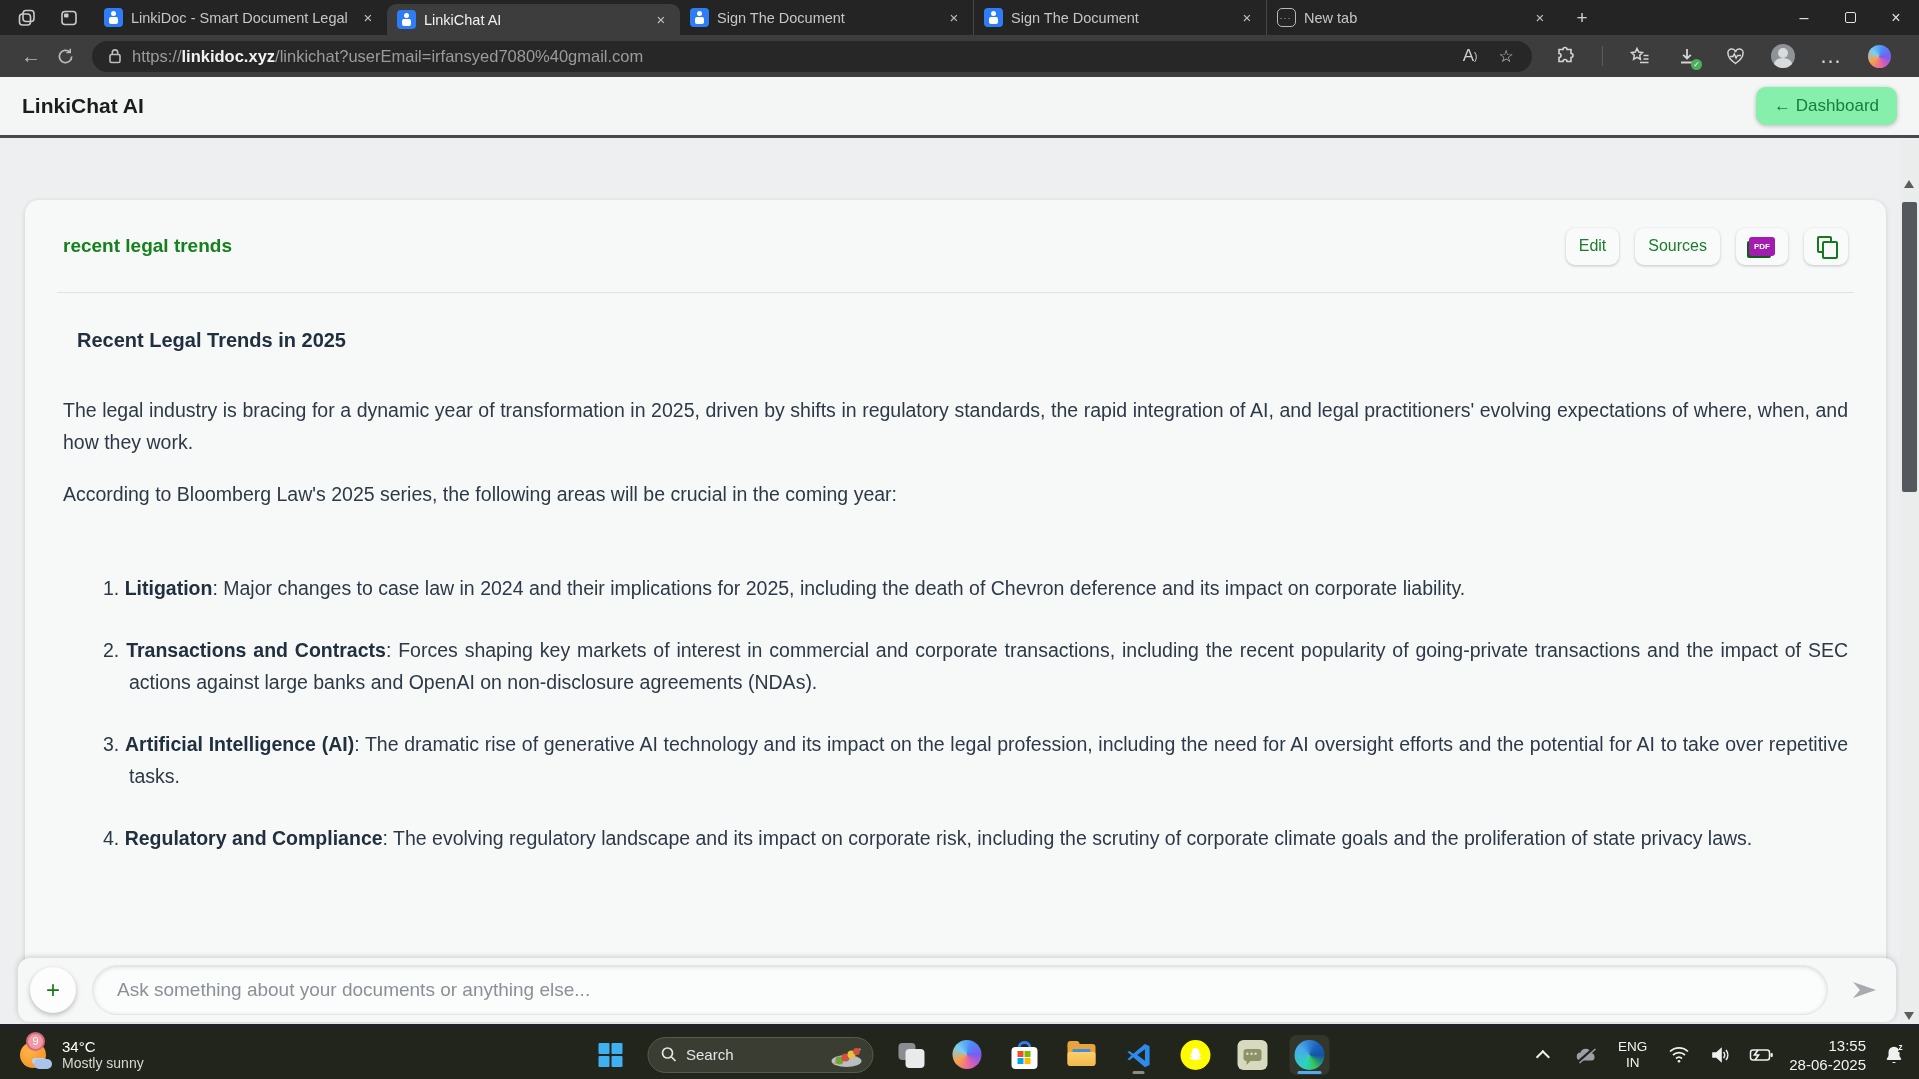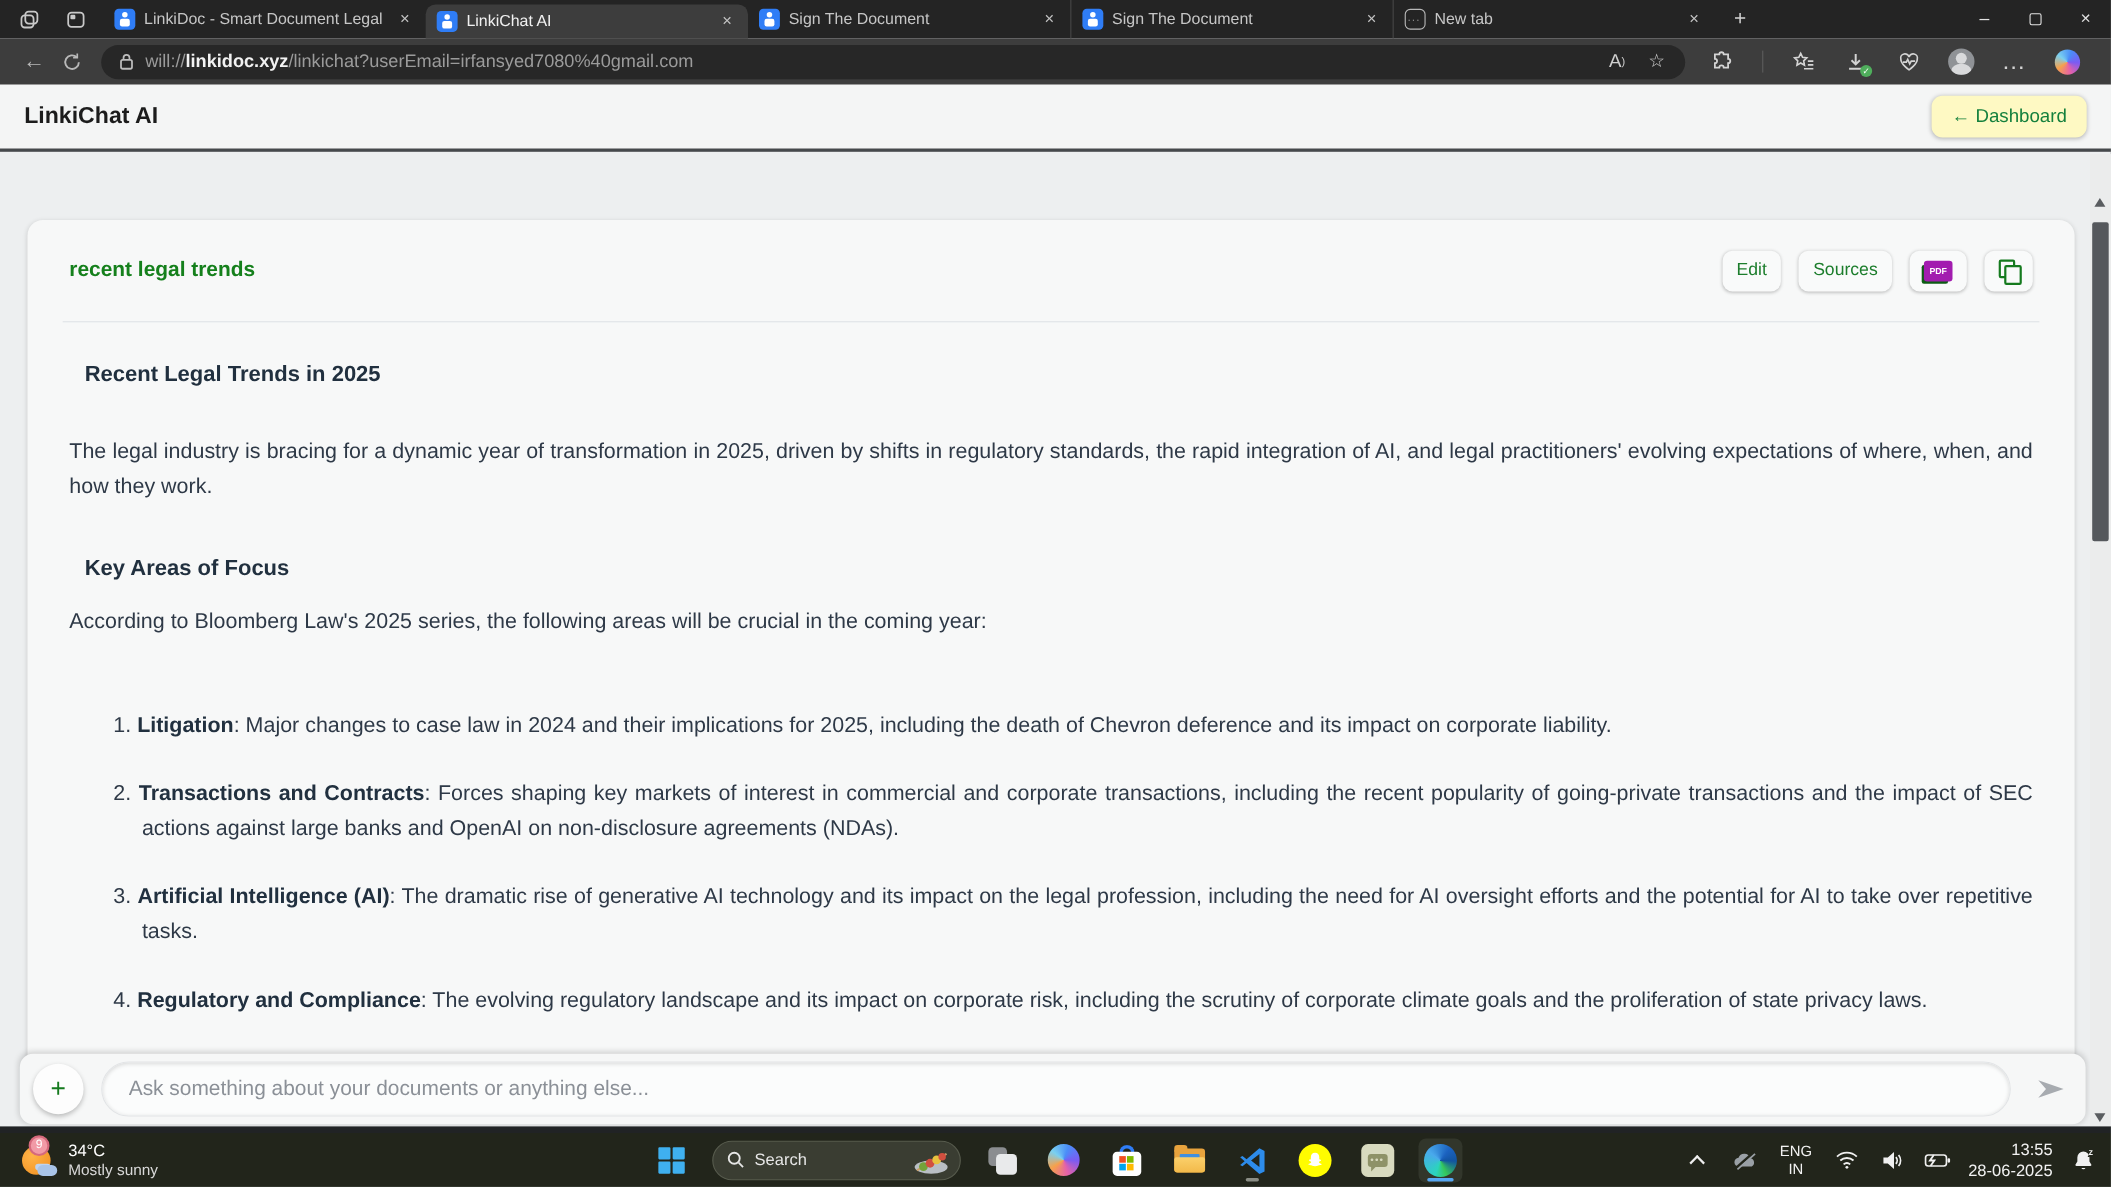--- a/index.html
+++ b/index.html
@@ -41,21 +41,21 @@
   .vdiv { width:1px; height:20px; background:#5c5c5c; }
   .dl-check { position:absolute; right:-3px; bottom:-2px; width:11px; height:11px; border-radius:50%; background:#4fae5c; color:#fff; font-size:8px; display:flex; align-items:center; justify-content:center; }
   .avatar { width:24px; height:24px; border-radius:50%; background:#8f9296; position:relative; overflow:hidden; }
   .avatar::before { content:""; position:absolute; left:7px; top:4px; width:10px; height:10px; border-radius:50%; background:#d9dadc; }
   .avatar::after { content:""; position:absolute; left:3px; top:14px; width:18px; height:12px; border-radius:50%; background:#d9dadc; }
   .copilot { width:23px; height:23px; border-radius:50%; background:conic-gradient(from 20deg,#4a8df8,#7b5bf2,#e561a8,#f6a14b,#7ad0f0,#4a8df8); }
 
   
   .pageheader { position:absolute; top:77px; left:0; width:1919px; height:61px; background:#f4f5f5; display:flex; align-items:center; justify-content:space-between; padding:0 22px; border-bottom:3px solid #46494c; }
   .page-title { font-size:21px; font-weight:700; color:#1c1c1c; }
-  .dash-btn { background:#fef9c3; border-radius:10px; box-shadow:0 1px 4px rgba(0,0,0,.25); padding:9px 18px; color:#15803d; font-size:17px; }
+  .dash-btn { background:#86efac; border-radius:10px; box-shadow:0 1px 4px rgba(0,0,0,.25); padding:9px 18px; color:#15803d; font-size:17px; }
 
   
   .pagebody { position:absolute; top:140px; left:0; width:1919px; height:884px; background:#edeff0; }
   .card { position:absolute; left:25px; top:60px; width:1861px; height:810px; background:#f7f8f8; border-radius:14px; box-shadow:0 1px 5px rgba(0,0,0,.14); padding:0 38px; }
   .card-head { height:92px; display:flex; align-items:center; justify-content:space-between; }
   .card-title { color:#15801c; font-size:19px; font-weight:700; }
   .card-actions { display:flex; align-items:center; gap:16px; }
   .act-btn { background:#f9fafa; border-radius:9px; box-shadow:0 1px 3px rgba(0,0,0,.22); padding:8px 13px; color:#1c7d2c; font-size:16px; display:flex; align-items:center; justify-content:center; min-width:40px; height:37px; }
   .pdf-badge { width:26px; height:19px; background:#a21caf; border-radius:3px; color:#fff; font-size:8px; font-weight:700; display:flex; align-items:center; justify-content:center; box-shadow:-3px 3px 0 -1px #0e5c15; }
   .copy-glyph { position:relative; width:18px; height:20px; }
@@ -199,21 +199,21 @@
           <path d="M15 1.8v4h-4" stroke-width="1.6"></path>
       </svg>
     </div>
     <div class="url-pill">
       <span class="lock-wrap">
         <svg width="14" height="16" viewBox="0 0 14 16" fill="none" stroke="currentColor" stroke-width="1.6">
           <rect x="2" y="6.5" width="10" height="8" rx="1.6"></rect>
             <path d="M4.3 6.5V4.6a2.7 2.7 0 0 1 5.4 0v1.9"></path>
         </svg>
       </span>
-      <span class="url-text"><span>will://</span><b>linkidoc.xyz</b><span>/linkichat?userEmail=irfansyed7080%40gmail.com</span></span>
+      <span class="url-text"><span>https://</span><b>linkidoc.xyz</b><span>/linkichat?userEmail=irfansyed7080%40gmail.com</span></span>
       <span class="pill-icon">
           <span>A</span>
           <span class="sup">)</span>
         </span>
       <span class="pill-icon">☆</span>
     </div>
     <div class="bar-icons">
       <span class="bar-icon">
         <svg width="20" height="20" viewBox="0 0 20 20" fill="none" stroke="currentColor" stroke-width="1.6">
           <path d="M7 3.5a2 2 0 1 1 4 0h4v4a2 2 0 1 1 0 4v4h-4a2 2 0 1 0-4 0H3v-4a2 2 0 1 0 0-4v-4z"></path>
@@ -266,21 +266,20 @@
             </div>
           <div class="act-btn">
               <span class="copy-glyph"></span>
             </div>
         </div>
       </div>
       <hr class="card-div">
 
       <div class="c-h3">Recent Legal Trends in 2025</div>
       <div class="c-p">The legal industry is bracing for a dynamic year of transformation in 2025, driven by shifts in regulatory standards, the rapid integration of AI, and legal practitioners' evolving expectations of where, when, and how they work.</div>
-      <div class="c-h3 second">Key Areas of Focus</div>
       <div class="c-p second">According to Bloomberg Law's 2025 series, the following areas will be crucial in the coming year:</div>
 
       <div class="c-list">
         <div class="c-li"><span>1.</span> <b>Litigation</b><span>: Major changes to case law in 2024 and their implications for 2025, including the death of Chevron deference and its impact on corporate liability.</span></div>
         <div class="c-li"><span>2.</span> <b>Transactions and Contracts</b><span>: Forces shaping key markets of interest in commercial and corporate transactions, including the recent popularity of going-private transactions and the impact of SEC actions against large banks and OpenAI on non-disclosure agreements (NDAs).</span></div>
         <div class="c-li"><span>3.</span> <b>Artificial Intelligence (AI)</b><span>: The dramatic rise of generative AI technology and its impact on the legal profession, including the need for AI oversight efforts and the potential for AI to take over repetitive tasks.</span></div>
         <div class="c-li"><span>4.</span> <b>Regulatory and Compliance</b><span>: The evolving regulatory landscape and its impact on corporate risk, including the scrutiny of corporate climate goals and the proliferation of state privacy laws.</span></div>
       </div>
     </div>
 

